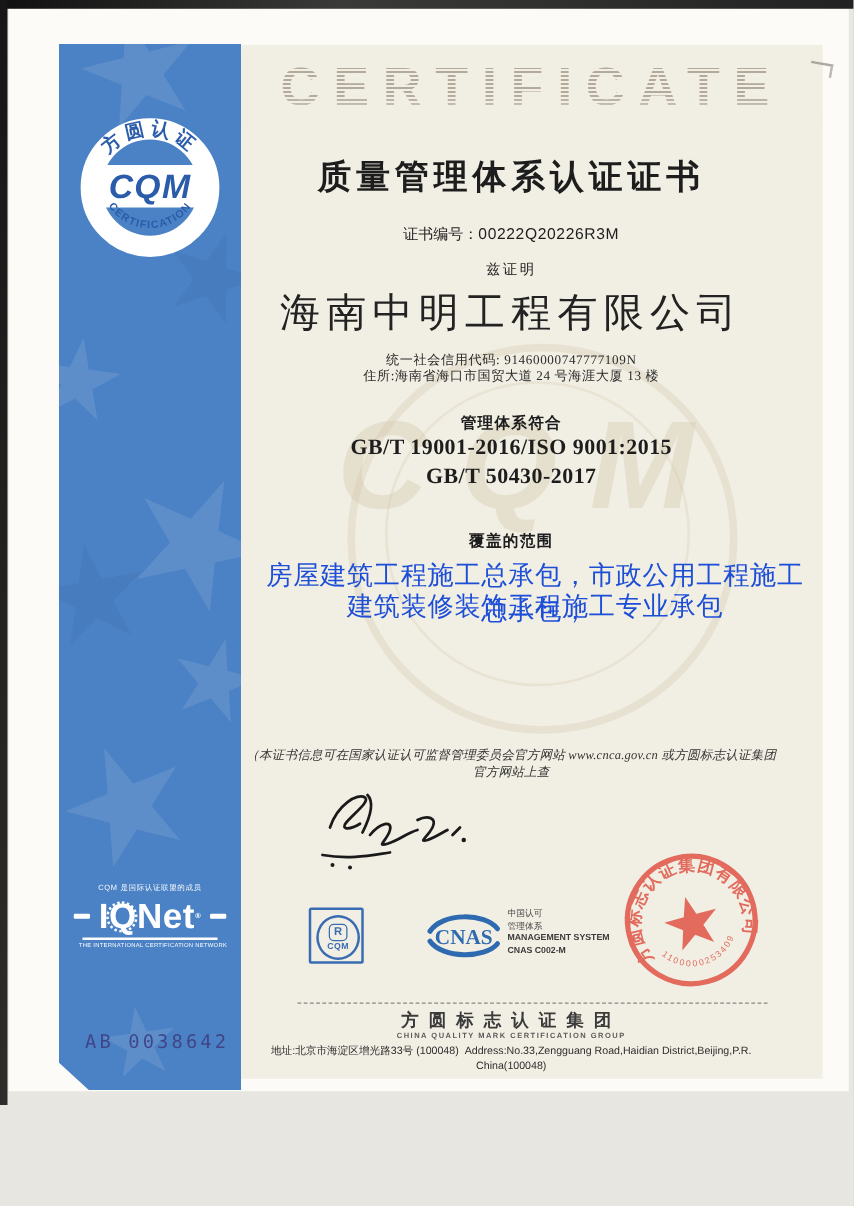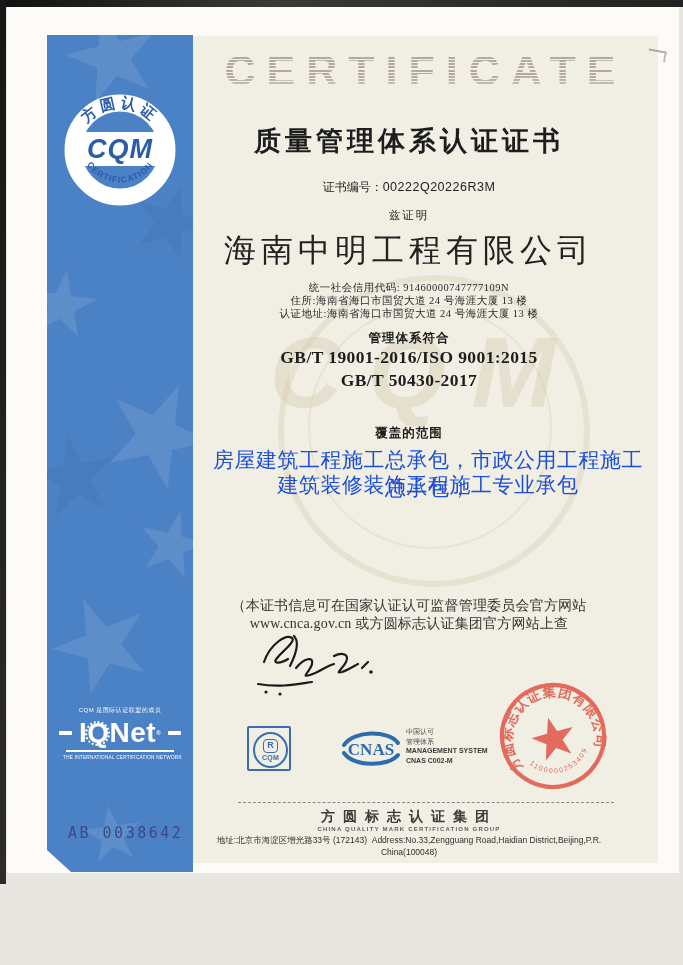--- a/index.html
+++ b/index.html
@@ -37,21 +37,21 @@
   .addr1{top:294px;}
   .addr2{top:307px;}
   .conform{top:330px;font-size:12.5px;font-weight:700;letter-spacing:1px;}
   .std{font-family:"Liberation Serif",serif;font-weight:700;font-size:17.5px;letter-spacing:.4px;}
   .std1{top:347px;}
   .std2{top:370px;}
   .scopelbl{top:425px;font-size:12.5px;font-weight:700;letter-spacing:1px;}
   .scope{font-size:21px;color:#1d4ed8;letter-spacing:.5px;margin-left:19px;}
   .scope1{top:446px;}
   .scope2{top:471px;}
-  .note{font-size:14px;color:#333;letter-spacing:.2px;}
+  .note{font-size:10px;color:#333;letter-spacing:.2px;font-style:italic;}
   .note1{top:597px;}
   .note2{top:609px;}
   .dates{left:462px;top:638px;font-size:11.5px;font-weight:700;color:#1d1d1d;line-height:23px;white-space:nowrap;}
   
   .wm-ring{left:278px;top:275px;width:300px;height:300px;border:6px solid rgba(212,201,176,.35);border-radius:50%;}
   .wm-ring2{left:308px;top:305px;width:240px;height:240px;border:2px solid rgba(212,201,176,.30);border-radius:50%;}
   .wm-cqm{left:193px;top:315px;width:465px;text-align:center;font-family:"Liberation Sans",sans-serif;
           font-weight:800;font-style:italic;font-size:100px;letter-spacing:26px;color:rgba(211,199,171,.38);}
   
   .sep{left:238px;top:802px;width:376px;border-top:1px dashed #6e6e6e;opacity:.8;}
@@ -137,21 +137,20 @@
   <div class="abs c title-cn">质量管理体系认证证书</div>
 
   <div class="abs c certno">
     <span class="lbl">证书编号：</span><span class="val">00222Q20226R3M</span>
   </div>
 
   <div class="abs c attest">兹证明</div>
   <div class="abs c company">海南中明工程有限公司</div>
   <div class="abs c kai credit">统一社会信用代码: 91460000747777109N</div>
   <div class="abs c kai addr1">住所:海南省海口市国贸大道 24 号海涯大厦 13 楼</div>
-  <div class="abs c kai addr2">认证地址:海南省海口市国贸大道 24 号海涯大厦 13 楼</div>
 
   <div class="abs c conform">管理体系符合</div>
   <div class="abs c std std1">GB/T 19001-2016/ISO 9001:2015</div>
   <div class="abs c std std2">GB/T 50430-2017</div>
 
   <div class="abs c scopelbl">覆盖的范围</div>
   <div class="abs c scope scope1">房屋建筑工程施工总承包，市政公用工程施工总承包，</div>
   <div class="abs c scope scope2">建筑装修装饰工程施工专业承包</div>
 
   <div class="abs c note note1">（本证书信息可在国家认证认可监督管理委员会官方网站 www.cnca.gov.cn 或方圆标志认证集团官方网站上查</div>
@@ -205,20 +204,20 @@
     <div>中国认可</div>
     <div>管理体系</div>
     <div class="b">MANAGEMENT SYSTEM</div>
     <div class="b">CNAS C002-M</div>
   </div>
 
   <div class="abs sep"></div>
   <div class="abs c forg">方圆标志认证集团</div>
   <div class="abs c forgen">CHINA QUALITY MARK CERTIFICATION GROUP</div>
   <div class="abs c faddr">
-    <span>地址:北京市海淀区增光路33号 (172143)</span>&nbsp;&nbsp;<span>Address:No.33,Zengguang Road,Haidian District,Beijing,P.R. China(100048)</span>
+    <span>地址:北京市海淀区增光路33号 (100048)</span>&nbsp;&nbsp;<span>Address:No.33,Zengguang Road,Haidian District,Beijing,P.R. China(100048)</span>
   </div>
 
   <div class="abs edge-top"></div>
   <div class="abs edge-left"></div>
   <div class="abs scan-mark"></div>
 
 </div>
 
 </body></html>

